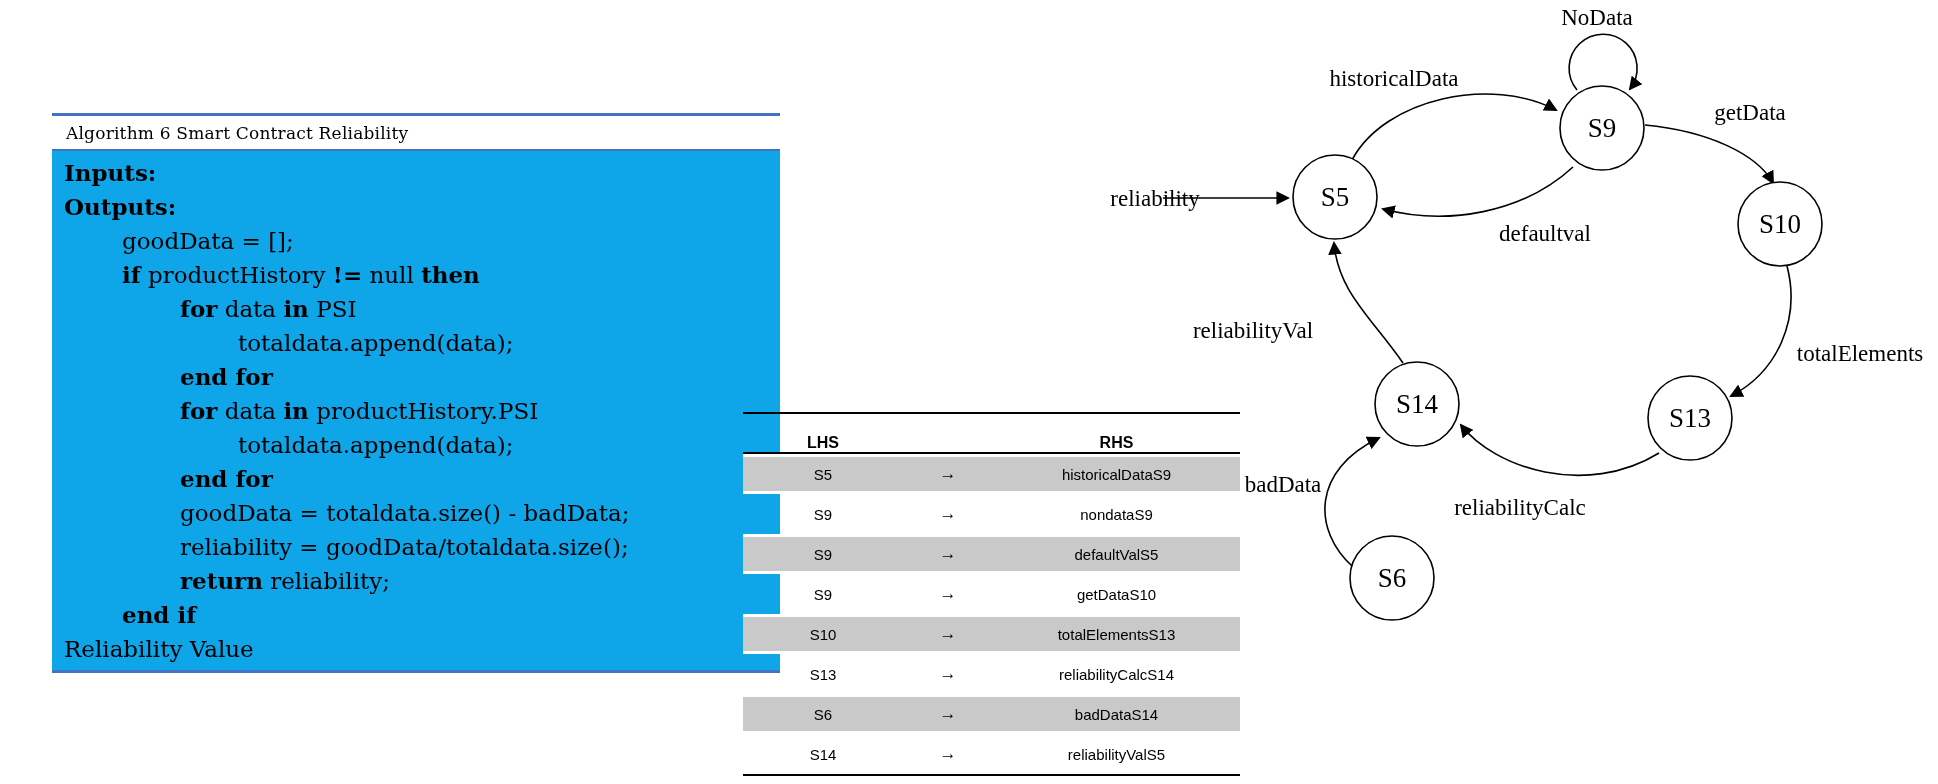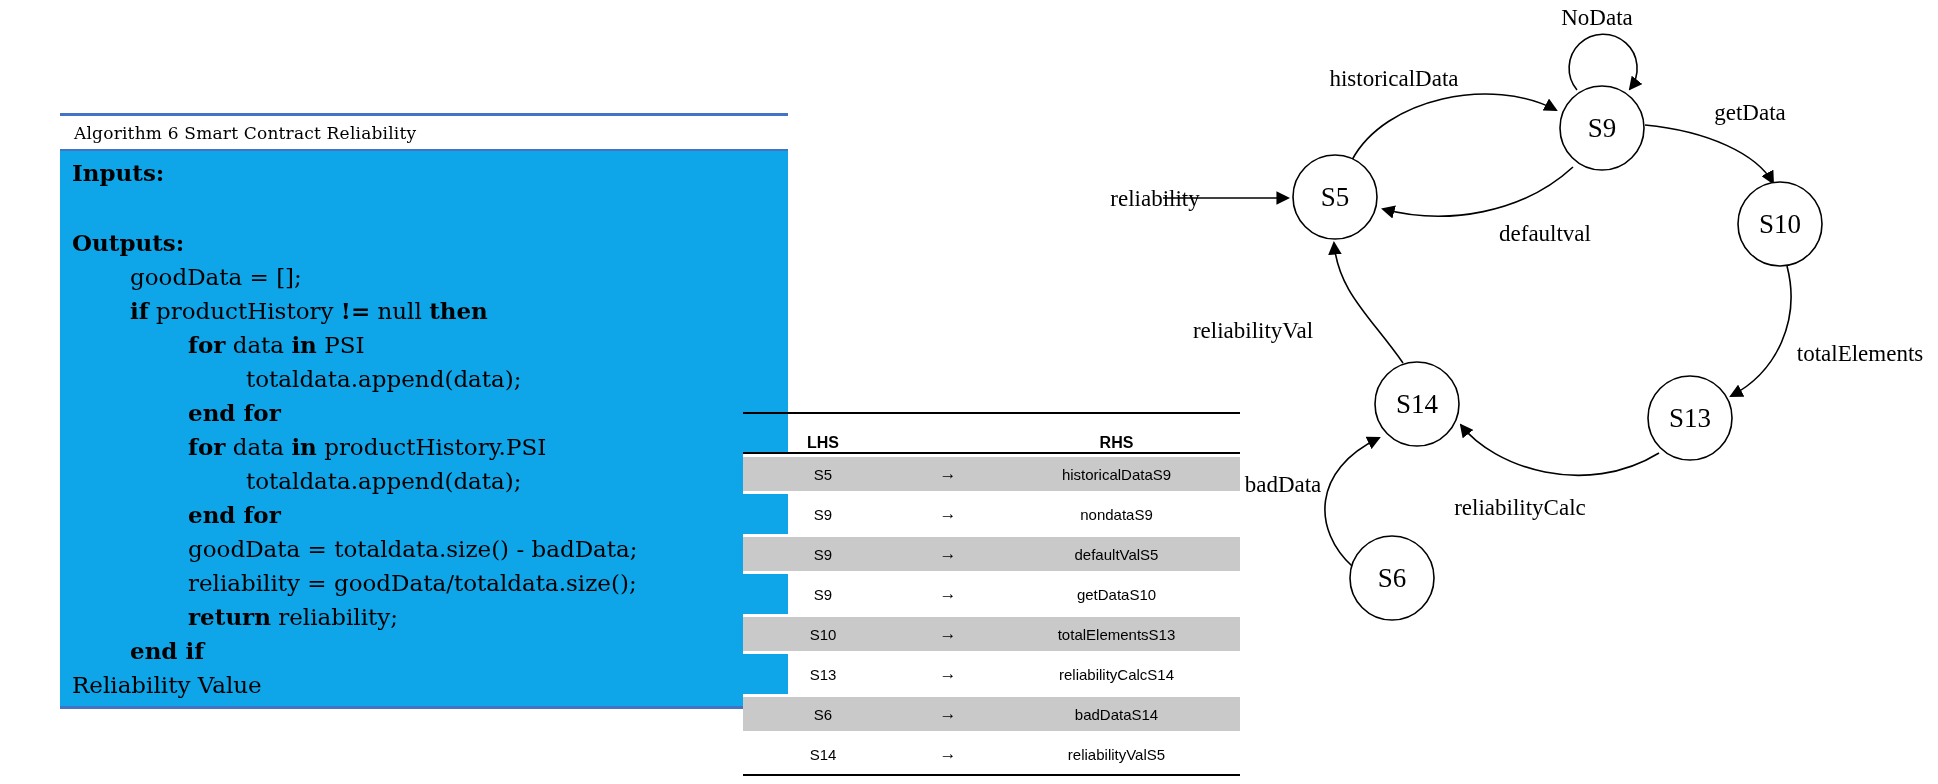--- a/index.html
+++ b/index.html
@@ -1,20 +1,20 @@
 <!DOCTYPE html>
 <html><head>
 <meta charset="utf-8">
 <style>
   html,body{margin:0;padding:0;background:#fff;}
   #page{position:relative;width:1938px;height:784px;background:#ffffff;overflow:hidden;
         font-family:"Liberation Sans",sans-serif;color:#000;}
 
   
-  .algo{position:absolute;left:12px;top:113px;width:728px;padding-left:48px;}
+  .algo{position:absolute;left:4px;top:113px;width:728px;padding-left:48px;}
   .algo-rule{height:2.5px;background:#4472C4;}
   .algo-title{background:#ffffff;font-family:"DejaVu Serif",serif;font-size:17px;
               padding:7px 0 6px 14px;letter-spacing:.2px;}
   .algo-body{background:#0ea5e9;padding:5px 0 4px 0;}
   .algo-line{font-family:"DejaVu Serif",serif;font-size:23px;line-height:34px;white-space:pre;}
   .algo-line .b{font-weight:bold;}
 
   
   .ttable{position:absolute;left:743px;top:412px;width:497px;
           border-top:2.5px solid #000;border-bottom:2.5px solid #000;}
@@ -38,21 +38,21 @@
 <body>
 
 <div id="page">
 
   <div class="algo">
     <div class="algo-rule"></div>
     <div class="algo-title">Algorithm 6 Smart Contract Reliability</div>
     <div class="algo-rule"></div>
     <div class="algo-body" id="algo-body">
         <div class="algo-line" style="padding-left: 12px;"><span class="b">Inputs:</span></div>
-        <div class="algo-line" style="padding-left: 12px; margin-top: 36px;"><span class="b">Outputs:</span></div>
+        <div class="algo-line" style="padding-left: 12px;"><span class="b">Outputs:</span></div>
         <div class="algo-line" style="padding-left: 70px;"><span>goodData = [];</span></div>
         <div class="algo-line" style="padding-left: 70px;"><span class="b">if</span><span> productHistory </span><span class="b">!=</span><span> null </span><span class="b">then</span></div>
         <div class="algo-line" style="padding-left: 128px;"><span class="b">for</span><span> data </span><span class="b">in</span><span> PSI</span></div>
         <div class="algo-line" style="padding-left: 186px;"><span>totaldata.append(data);</span></div>
         <div class="algo-line" style="padding-left: 128px;"><span class="b">end for</span></div>
         <div class="algo-line" style="padding-left: 128px;"><span class="b">for</span><span> data </span><span class="b">in</span><span> productHistory.PSI</span></div>
         <div class="algo-line" style="padding-left: 186px;"><span>totaldata.append(data);</span></div>
         <div class="algo-line" style="padding-left: 128px;"><span class="b">end for</span></div>
         <div class="algo-line" style="padding-left: 128px;"><span>goodData = totaldata.size() - badData;</span></div>
         <div class="algo-line" style="padding-left: 128px;"><span>reliability = goodData/totaldata.size();</span></div>

